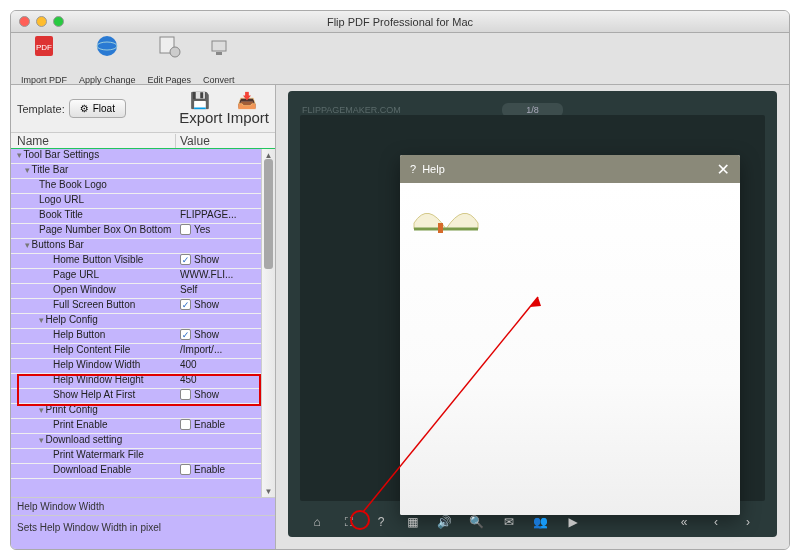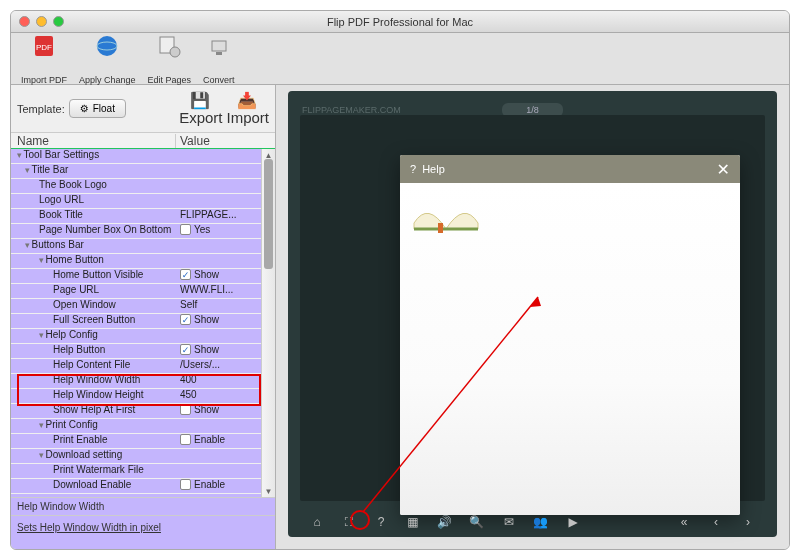--- a/index.html
+++ b/index.html
@@ -41,21 +41,21 @@
 .cb { width: 11px; height: 11px; border: 1px solid #888; border-radius: 2px; background: #fff; display: inline-flex; align-items: center; justify-content: center; font-size: 9px; color: #2466c3; }
 .scrollbar { position: absolute; right: 0; top: 16px; width: 14px; bottom: 0; background: linear-gradient(to right,#f4f4f4,#e7e7e7); border-left: 1px solid #ccc; }
 .scrollthumb { position: absolute; left: 2px; right: 2px; top: 10px; height: 110px; background: #a8a8a8; border-radius: 3px; }
 .scrollarr { position: absolute; left: 0; right: 0; height: 12px; display: flex; align-items: center; justify-content: center; font-size: 8px; color: #666; }
 .sa-up { top: 0; } .sa-dn { bottom: 0; }
 
 .hlbox { position: absolute; border: 2px solid #e00000; pointer-events: none; }
 
 .helpinfo { border-top: 1px solid #ccc; }
 .hname { font-size: 10px; color: #333; padding: 3px 6px; }
-.hdesc { border-top: 1px solid #ccc; padding: 6px; font-size: 10px; color: #333; height: 34px; text-decoration: underline; }
+.hdesc { border-top: 1px solid #ccc; padding: 6px; font-size: 10px; color: #333; height: 34px; }
 
 .preview { flex: 1; background: #e2e2e2; position: relative; }
 .pv-outer { position: absolute; left: 12px; right: 12px; top: 6px; bottom: 12px; background: #2a3a3a; border-radius: 4px; }
 .pv-top { height: 37px; display: flex; align-items: center; justify-content: center; position: relative; }
 .brand { position: absolute; left: 14px; font-size: 9px; color: #5a6a6a; }
 .pager { background: #3d4d4d; color: #aab; font-size: 9px; padding: 2px 24px; border-radius: 6px; }
 .pv-inner { position: absolute; left: 12px; right: 12px; top: 24px; bottom: 36px; background: #1e2a2a; border-radius: 2px; }
 
 .helpdlg { position: absolute; left: 100px; top: 40px; width: 340px; height: 360px; background: #fff; box-shadow: 0 6px 20px rgba(0,0,0,.4); border-radius: 2px; overflow: hidden; }
 .dlghdr { height: 28px; background: #8a8979; color: #fff; display: flex; align-items: center; padding: 0 10px; font-size: 11px; position: relative; }
@@ -171,24 +171,20 @@
               <div class="c2">
                 <span class="cb"></span>
                 <span>Yes</span>
               </div>
             </div>
             <div class="trow">
               <div class="c1 ind1 tri">Buttons Bar</div>
               <div class="c2"></div>
             </div>
             <div class="trow">
-              <div class="c1 ind2 tri">Home Button</div>
-              <div class="c2"></div>
-            </div>
-            <div class="trow">
               <div class="c1 ind3">Home Button Visible</div>
               <div class="c2">
                 <span class="cb">✓</span>
                 <span>Show</span>
               </div>
             </div>
             <div class="trow">
               <div class="c1 ind3">Page URL</div>
               <div class="c2">WWW.FLI...</div>
             </div>
@@ -209,21 +205,21 @@
             </div>
             <div class="trow">
               <div class="c1 ind3">Help Button</div>
               <div class="c2">
                 <span class="cb">✓</span>
                 <span>Show</span>
               </div>
             </div>
             <div class="trow">
               <div class="c1 ind3">Help Content File</div>
-              <div class="c2">/Users/...</div>
+              <div class="c2">/Import/...</div>
             </div>
             <div class="trow">
               <div class="c1 ind3">Help Window Width</div>
               <div class="c2">400</div>
             </div>
             <div class="trow">
               <div class="c1 ind3">Help Window Height</div>
               <div class="c2">450</div>
             </div>
             <div class="trow">

